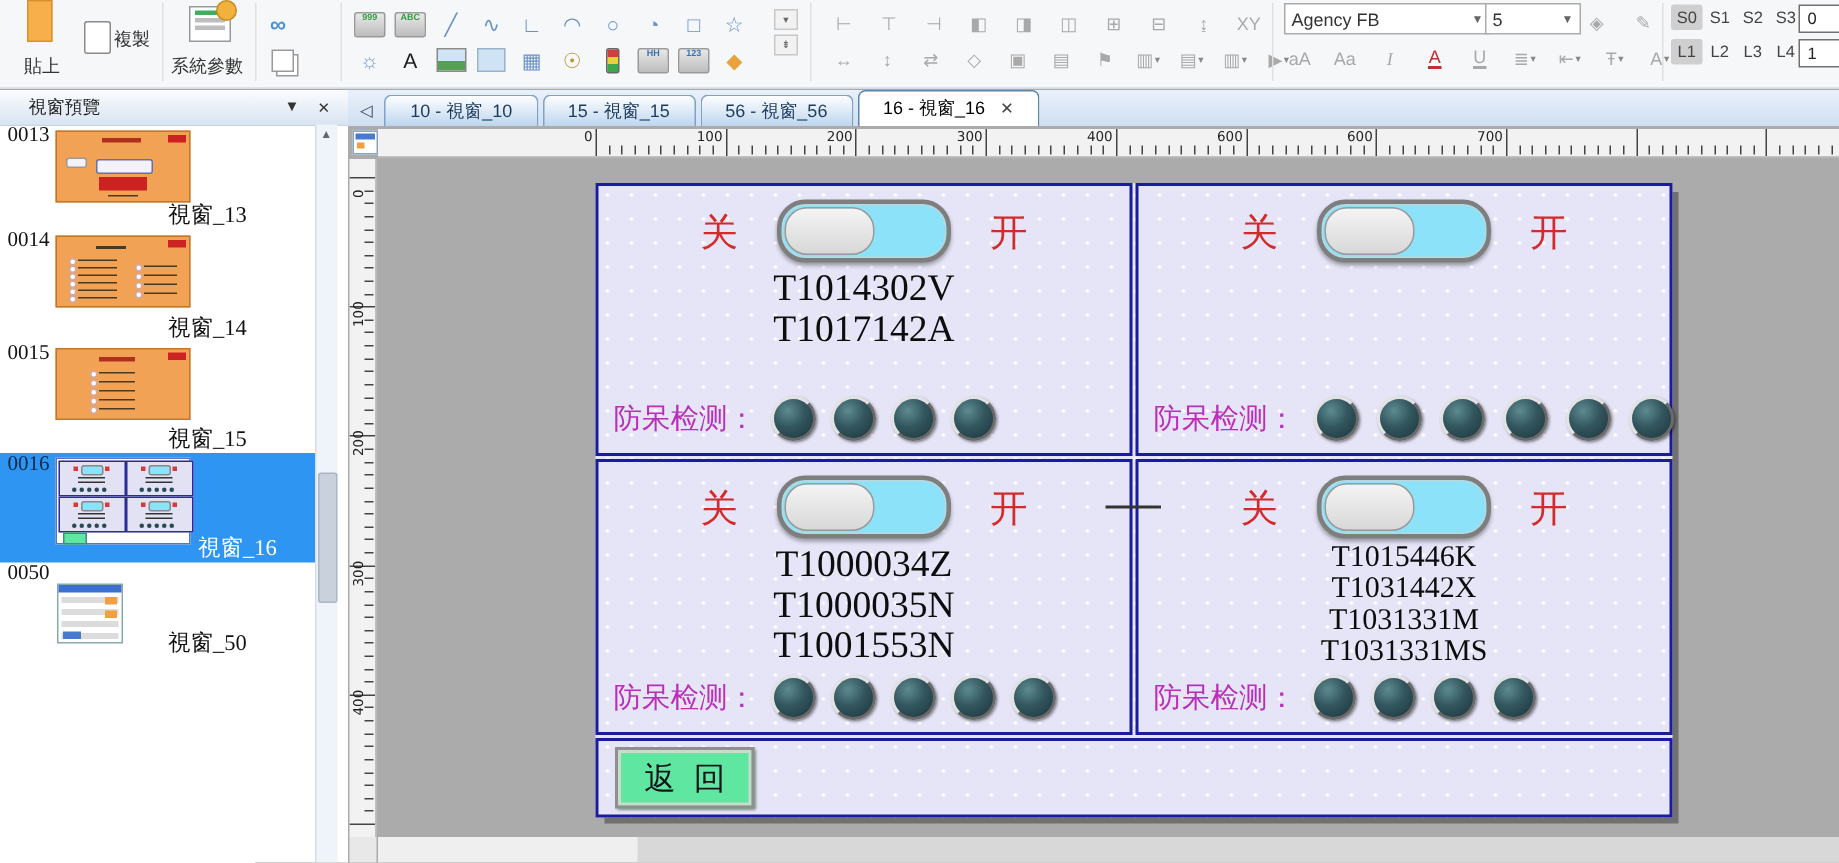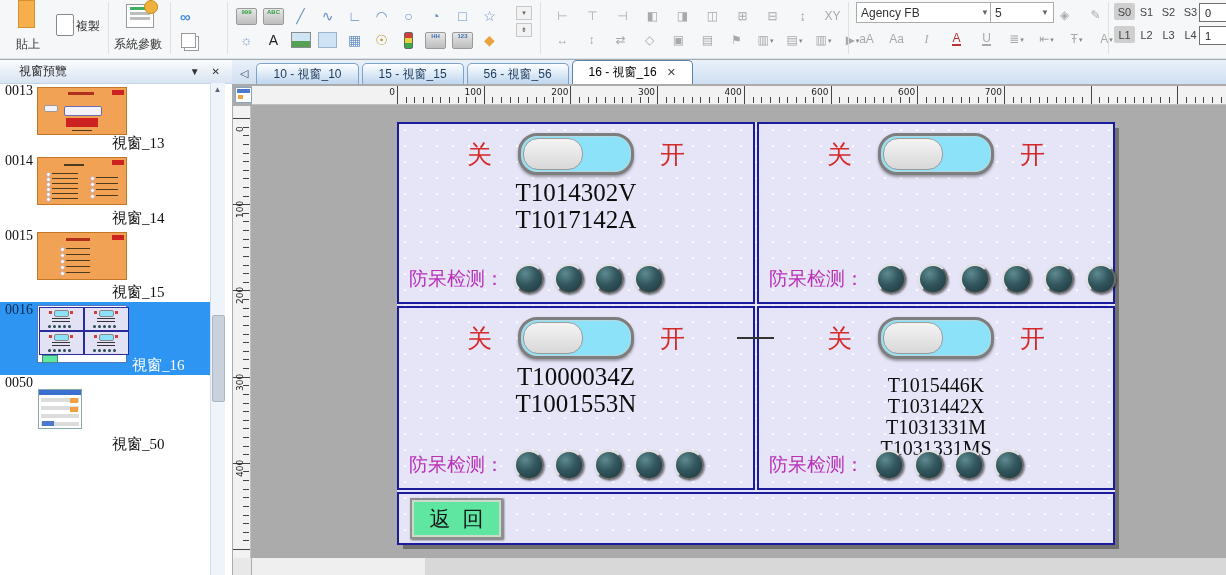--- a/index.html
+++ b/index.html
@@ -94,21 +94,21 @@
   #panel{position:absolute;left:146px;top:17px;width:718px;height:423px;background:#e5e5f7;
      background-image:radial-gradient(rgba(255,252,255,0.95) 1px,transparent 1.4px);background-size:16px 16px;
      box-shadow:5px 5px 0 -1px #707070;display:grid;grid-template-columns:358px 358px;grid-template-rows:182px 184px 53px;column-gap:2px;row-gap:2px;box-sizing:border-box;}
   .quad{position:relative;border:2px solid #1b1b9d;box-sizing:border-box;}
   .strip{position:relative;grid-column:1/3;border:2px solid #1b1b9d;box-sizing:border-box;}
   .toggle-row{margin-top:9px;display:flex;justify-content:center;align-items:center;gap:26px;}
   .onoff{font-family:"Liberation Serif","DejaVu Serif",serif;font-size:25px;color:#d42a2a;}
   .switch{position:relative;width:110px;height:36px;border-radius:19px;background:#8ce2f8;border:3px solid #7e7e7e;box-shadow:0 2px 3px rgba(0,0,0,0.35), inset 0 0 0 1px #b8d8e0;}
   .knob{position:absolute;left:2px;top:2px;width:60px;height:32px;background:linear-gradient(#f4f4f4,#d8d8d8);border:1px solid #9a9a9a;border-radius:15px;box-sizing:border-box;}
   .codes{margin-top:4px;text-align:center;font-family:"Liberation Serif","DejaVu Serif",serif;font-size:25px;line-height:27px;color:#0d0d0d;}
-  .codes.small{font-size:20px;line-height:21px;margin-top:16px;font-family:Liberation Serif, serif;}
+  .codes.small{font-size:20px;line-height:21px;margin-top:2px;font-family:Liberation Serif, serif;}
   .codes.pad{margin-top:16px;}
   .detect{position:absolute;left:10px;bottom:8px;display:flex;align-items:center;gap:10px;}
   .detect.wide{gap:12px;}
   .dlabel{font-family:"Liberation Serif","DejaVu Serif",serif;font-size:19px;color:#b92fb9;white-space:nowrap;}
   .lamp{width:30px;height:30px;border-radius:50%;background:radial-gradient(circle at 36% 30%,#5d8a90 0%,#33565e 45%,#1b343a 100%);border:2px solid;border-color:#e2e2e2 #6a6a6a #6a6a6a #e2e2e2;box-shadow:1px 1px 2px rgba(0,0,0,0.45);box-sizing:border-box;}
   #back-btn{position:absolute;left:11px;top:4px;width:93px;height:41px;background:#5fe7a2;border:2px solid #8f8f8f;box-shadow:inset 0 0 0 2px #c9dcc9,1px 1px 2px #666;display:flex;align-items:center;justify-content:center;font-family:"Liberation Serif","DejaVu Serif",serif;font-size:21px;color:#101418;letter-spacing:12px;text-indent:12px;box-sizing:border-box;}
   #dash-marker{position:absolute;left:486px;top:232px;width:37px;height:2px;background:#333;}
 </style>
 </head>
 <body>
@@ -485,21 +485,21 @@
         </div>
         <div class="sitem" style="top: 292px; height: 75px;">
           <div class="snum">0050</div>
           <div class="thumb th-keypad" style="left: 38px; top: 14px; width: 44px; height: 40px;">
             <div class="kp-title"></div>
             <div class="kp-grid"></div>
             <div class="kp-or" style="top: 8px; height: 5px;"></div>
             <div class="kp-or" style="top: 17px; height: 5px;"></div>
             <div class="kp-bl" style="left: 3px; bottom: 2px; width: 12px; height: 5px;"></div>
           </div>
-          <div class="slabel" style="top: 60px;">視窗_50</div>
+          <div class="slabel" style="top: 44px;">視窗_50</div>
         </div>
       </div>
   <div id="sidebar-scroll">
     <div class="up">▲</div>
     <div class="sthumb"></div>
   </div>
 </div>
 
 <div id="corner-icon">
       <div class="t"></div>
@@ -713,20 +713,21 @@
         <div class="quad">
           <div class="toggle-row">
             <span class="onoff">关</span>
             <div class="switch">
               <div class="knob"></div>
             </div>
             <span class="onoff">开</span>
           </div>
           <div class="codes">
             <div>T1000034Z</div>
+            <div>T1000035N</div>
             <div>T1001553N</div>
           </div>
           <div class="detect">
             <span class="dlabel">防呆检测：</span>
             <span class="lamp"></span>
             <span class="lamp"></span>
             <span class="lamp"></span>
             <span class="lamp"></span>
             <span class="lamp"></span>
           </div>

